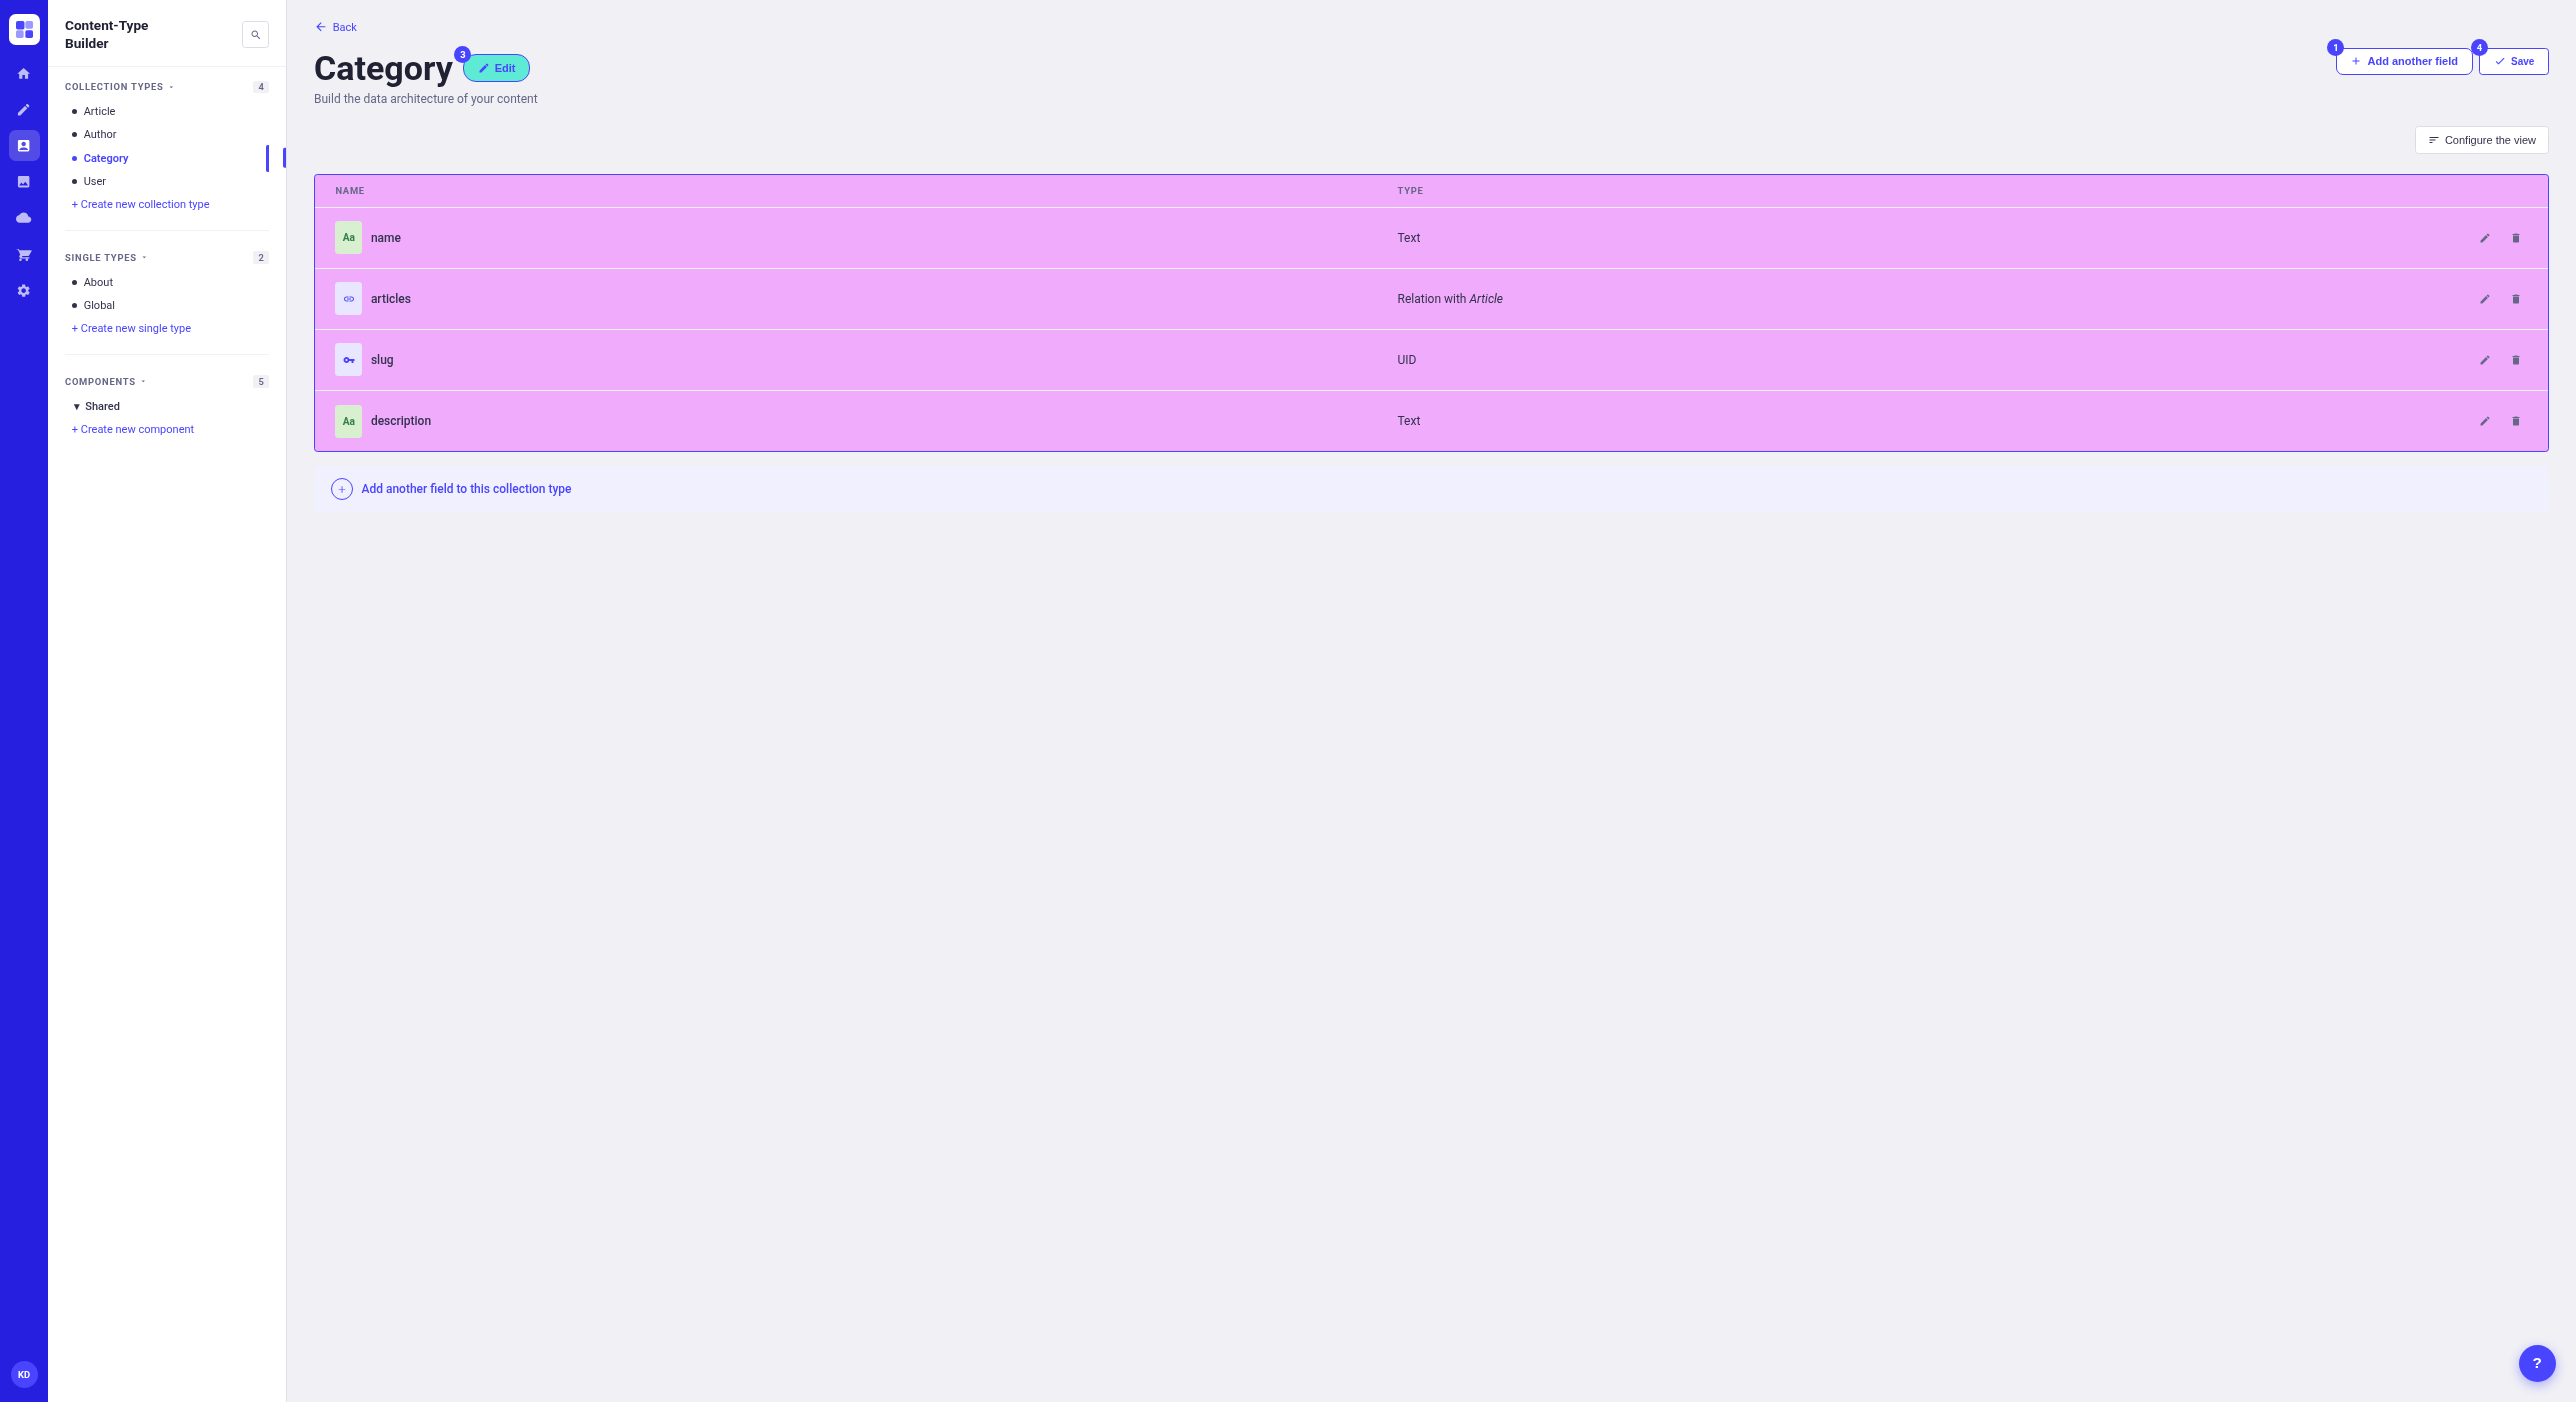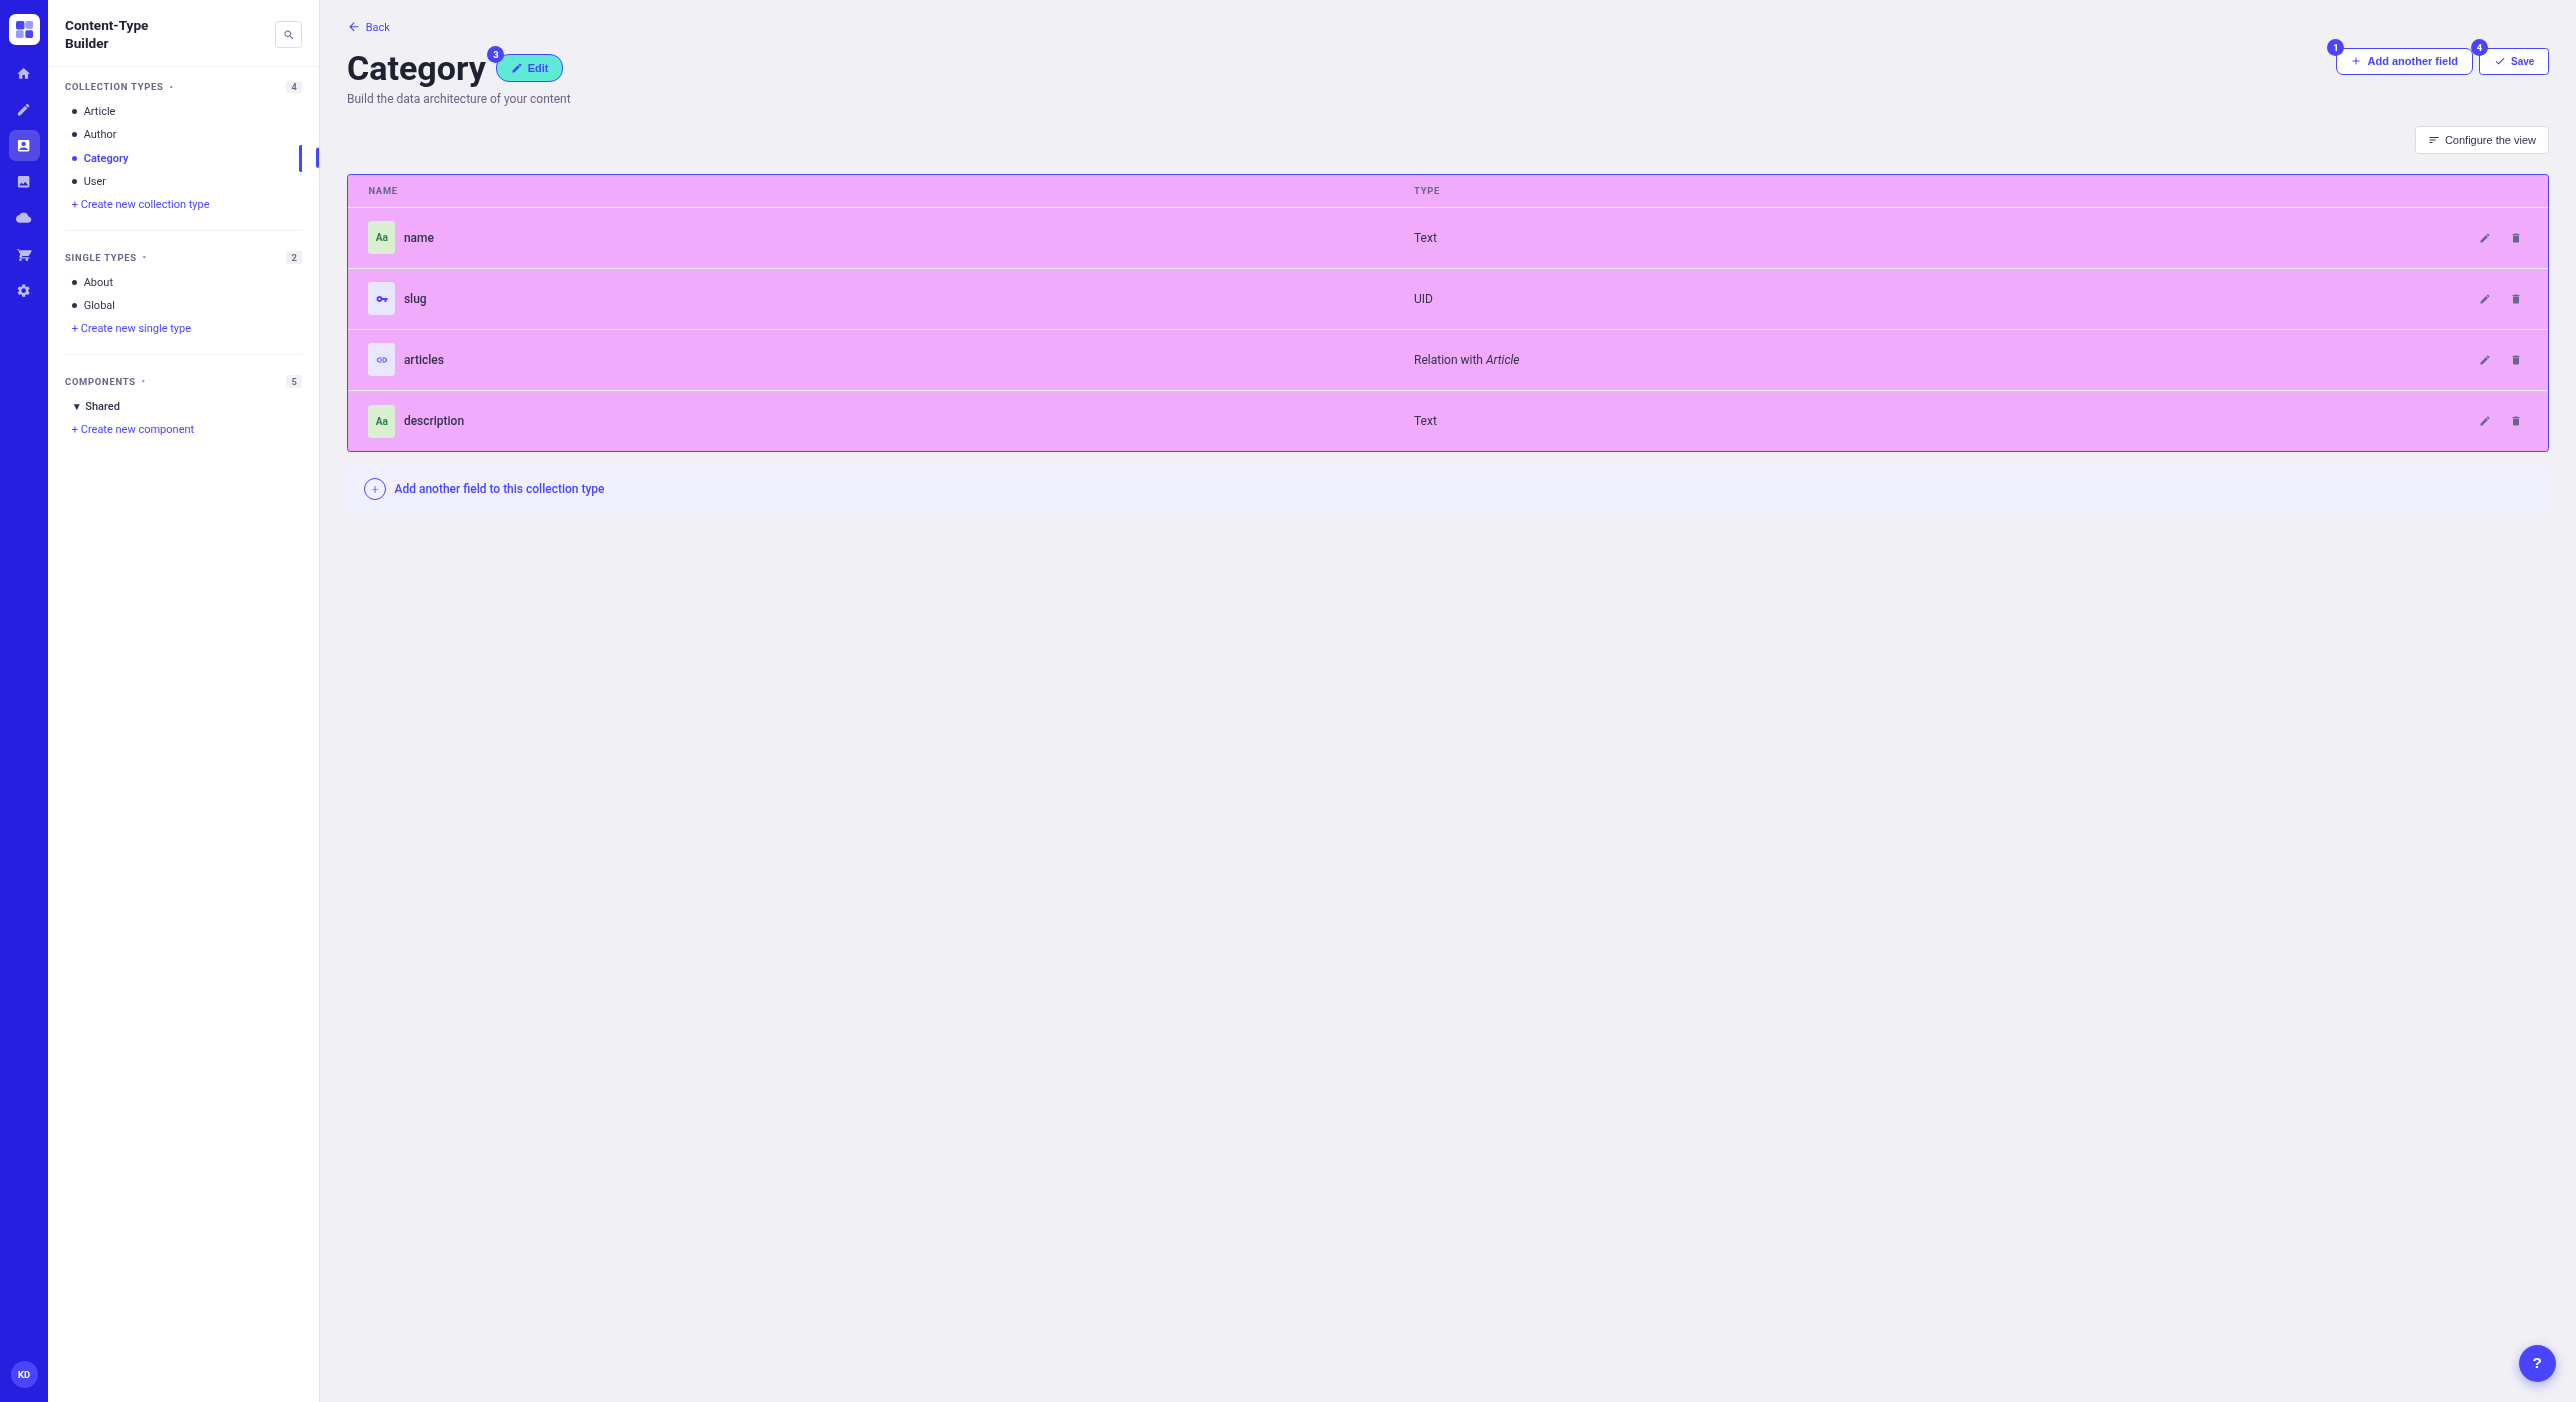--- a/index.html
+++ b/index.html
@@ -64,21 +64,21 @@
       align-items: center;
       justify-content: center;
       color: #fff;
       font-size: 9.4px;
       font-weight: 700;
       margin-top: auto;
     }
 
     
     .sidebar {
-      width: 272px;
+      width: 239px;
       background: #fff;
       border-right: 0.9px solid #e0e0e8;
       display: flex;
       flex-direction: column;
       flex-shrink: 0;
       overflow-y: auto;
     }
     .sidebar-header {
       padding: 17px 17px 13.6px;
       display: flex;
@@ -705,54 +705,54 @@
           <button class="action-btn">
             <svg width="12" height="12" viewBox="0 0 24 24" fill="currentColor">
                 <path d="M6 19c0 1.1.9 2 2 2h8c1.1 0 2-.9 2-2V7H6v12zM19 4h-3.5l-1-1h-5l-1 1H5v2h14V4z"></path>
               </svg>
           </button>
         </div>
       </div>
 
       <div class="table-row">
         <div class="field-name">
+          <div class="field-icon relation">
+            <svg width="12" height="12" viewBox="0 0 24 24" fill="currentColor">
+                <path d="M17 7h-4v2h4c1.65 0 3 1.35 3 3s-1.35 3-3 3h-4v2h4c2.76 0 5-2.24 5-5s-2.24-5-5-5zm-6 8H7c-1.65 0-3-1.35-3-3s1.35-3 3-3h4V7H7c-2.76 0-5 2.24-5 5s2.24 5 5 5h4v-2zm-3-4h8v2H8z"></path>
+              </svg>
+          </div>
+          <span>articles</span>
+        </div>
+        <div class="field-type">
+          <span>Relation with </span><em>Article</em>
+        </div>
+        <div class="field-actions">
+          <button class="action-btn">
+            <svg width="12" height="12" viewBox="0 0 24 24" fill="currentColor">
+                <path d="M3 17.25V21h3.75L17.81 9.94l-3.75-3.75L3 17.25zM20.71 7.04c.39-.39.39-1.02 0-1.41l-2.34-2.34c-.39-.39-1.02-.39-1.41 0l-1.83 1.83 3.75 3.75 1.83-1.83z"></path>
+              </svg>
+          </button>
+          <button class="action-btn">
+            <svg width="12" height="12" viewBox="0 0 24 24" fill="currentColor">
+                <path d="M6 19c0 1.1.9 2 2 2h8c1.1 0 2-.9 2-2V7H6v12zM19 4h-3.5l-1-1h-5l-1 1H5v2h14V4z"></path>
+              </svg>
+          </button>
+        </div>
+      </div>
+
+      <div class="table-row">
+        <div class="field-name">
           <div class="field-icon uid">
             <svg width="12" height="12" viewBox="0 0 24 24" fill="currentColor">
                 <path d="M12.65 10C11.83 7.67 9.61 6 7 6c-3.31 0-6 2.69-6 6s2.69 6 6 6c2.61 0 4.83-1.67 5.65-4H17v4h4v-4h2v-4H12.65zM7 14c-1.1 0-2-.9-2-2s.9-2 2-2 2 .9 2 2-.9 2-2 2z"></path>
               </svg>
           </div>
           <span>slug</span>
         </div>
         <div class="field-type">UID</div>
-        <div class="field-actions">
-          <button class="action-btn">
-            <svg width="12" height="12" viewBox="0 0 24 24" fill="currentColor">
-                <path d="M3 17.25V21h3.75L17.81 9.94l-3.75-3.75L3 17.25zM20.71 7.04c.39-.39.39-1.02 0-1.41l-2.34-2.34c-.39-.39-1.02-.39-1.41 0l-1.83 1.83 3.75 3.75 1.83-1.83z"></path>
-              </svg>
-          </button>
-          <button class="action-btn">
-            <svg width="12" height="12" viewBox="0 0 24 24" fill="currentColor">
-                <path d="M6 19c0 1.1.9 2 2 2h8c1.1 0 2-.9 2-2V7H6v12zM19 4h-3.5l-1-1h-5l-1 1H5v2h14V4z"></path>
-              </svg>
-          </button>
-        </div>
-      </div>
-
-      <div class="table-row">
-        <div class="field-name">
-          <div class="field-icon relation">
-            <svg width="12" height="12" viewBox="0 0 24 24" fill="currentColor">
-                <path d="M17 7h-4v2h4c1.65 0 3 1.35 3 3s-1.35 3-3 3h-4v2h4c2.76 0 5-2.24 5-5s-2.24-5-5-5zm-6 8H7c-1.65 0-3-1.35-3-3s1.35-3 3-3h4V7H7c-2.76 0-5 2.24-5 5s2.24 5 5 5h4v-2zm-3-4h8v2H8z"></path>
-              </svg>
-          </div>
-          <span>articles</span>
-        </div>
-        <div class="field-type">
-          <span>Relation with </span><em>Article</em>
-        </div>
         <div class="field-actions">
           <button class="action-btn">
             <svg width="12" height="12" viewBox="0 0 24 24" fill="currentColor">
                 <path d="M3 17.25V21h3.75L17.81 9.94l-3.75-3.75L3 17.25zM20.71 7.04c.39-.39.39-1.02 0-1.41l-2.34-2.34c-.39-.39-1.02-.39-1.41 0l-1.83 1.83 3.75 3.75 1.83-1.83z"></path>
               </svg>
           </button>
           <button class="action-btn">
             <svg width="12" height="12" viewBox="0 0 24 24" fill="currentColor">
                 <path d="M6 19c0 1.1.9 2 2 2h8c1.1 0 2-.9 2-2V7H6v12zM19 4h-3.5l-1-1h-5l-1 1H5v2h14V4z"></path>
               </svg>

